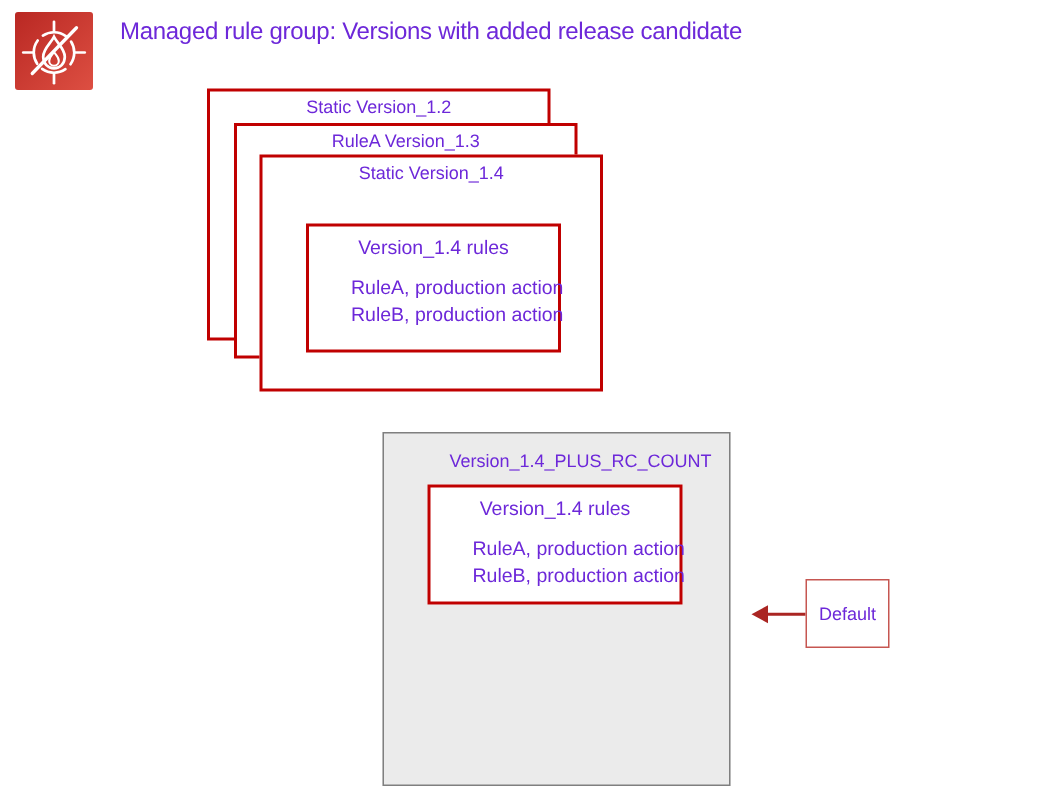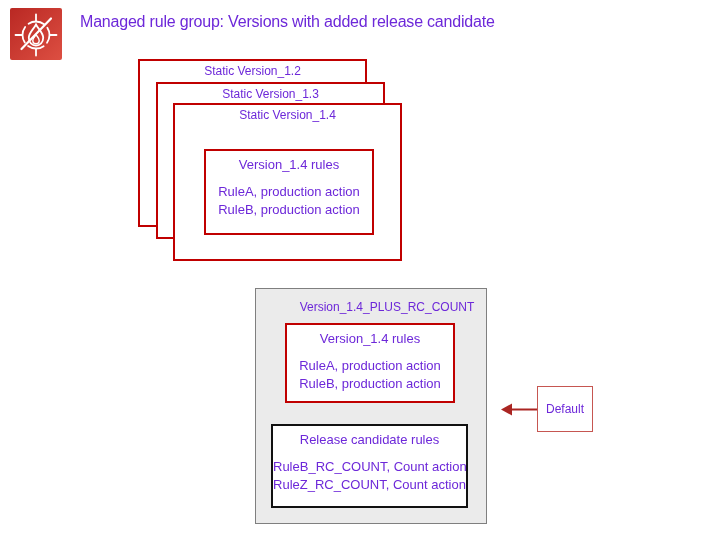--- a/index.html
+++ b/index.html
@@ -50,21 +50,21 @@
     border: 2.5px solid #c00000;
     text-align: center;
     font-size: 13px;
   }
   .top-rules { left: 204px; top: 149px; width: 170px; height: 86px; }
   .rc-red    { left: 285px; top: 323px; width: 170px; height: 80px; }
   .rc-black  { left: 271px; top: 424px; width: 197px; height: 84px; border-color: #111111; }
   .rtitle { padding-top: 6px; white-space: nowrap; }
   .top-rules .rtitle { padding-top: 6px; }
   .rgap { height: 11px; }
-  .rline { line-height: 17.5px; white-space: nowrap; }
+  .rline { line-height: 17.5px; white-space: nowrap; margin-left: 28px; }
   
   .graybox {
     position: absolute;
     left: 255px; top: 288px; width: 232px; height: 236px;
     background: #ebebeb;
     border: 1.5px solid #7f7f7f;
   }
   .gtitle {
     position: absolute;
     left: 255px; top: 300px; width: 232px;
@@ -112,21 +112,21 @@
       </g>
     </svg>
   </div>
 
   <div class="title">Managed rule group: Versions with added release candidate</div>
 
   <div class="vbox box12">
     <div class="vlabel">Static Version_1.2</div>
   </div>
   <div class="vbox box13">
-    <div class="vlabel">Static Version_1.3</div>
+    <div class="vlabel">RuleA Version_1.3</div>
   </div>
   <div class="vbox box14">
     <div class="vlabel">Static Version_1.4</div>
   </div>
 
   <div class="rulesbox top-rules">
     <div class="rtitle">Version_1.4 rules</div>
     <div class="rgap"></div>
     <div class="rline">RuleA, production action</div>
     <div class="rline">RuleB, production action</div>
@@ -135,26 +135,20 @@
   <div class="graybox"></div>
   <div class="gtitle">Version_1.4_PLUS_RC_COUNT</div>
 
   <div class="rulesbox rc-red">
     <div class="rtitle">Version_1.4 rules</div>
     <div class="rgap"></div>
     <div class="rline">RuleA, production action</div>
     <div class="rline">RuleB, production action</div>
   </div>
 
-  <div class="rulesbox rc-black">
-    <div class="rtitle">Release candidate rules</div>
-    <div class="rgap"></div>
-    <div class="rline">RuleB_RC_COUNT, Count action</div>
-    <div class="rline">RuleZ_RC_COUNT, Count action</div>
-  </div>
 
   <svg class="arrow" width="38" height="18" viewBox="0 0 38 18">
     <line x1="11" y1="8.5" x2="38" y2="8.5" stroke="#aa2522" stroke-width="2"></line>
     <polygon points="12,2.5 12,14.5 1,8.5" fill="#aa2522"></polygon>
   </svg>
 
   <div class="defaultbox">
     <span>Default</span>
   </div>
 

